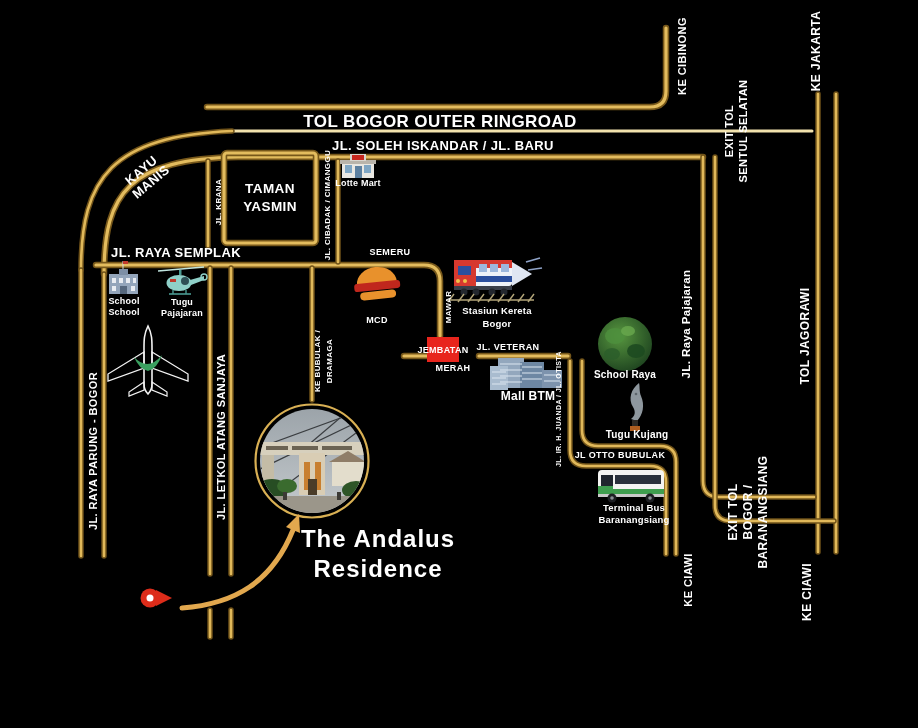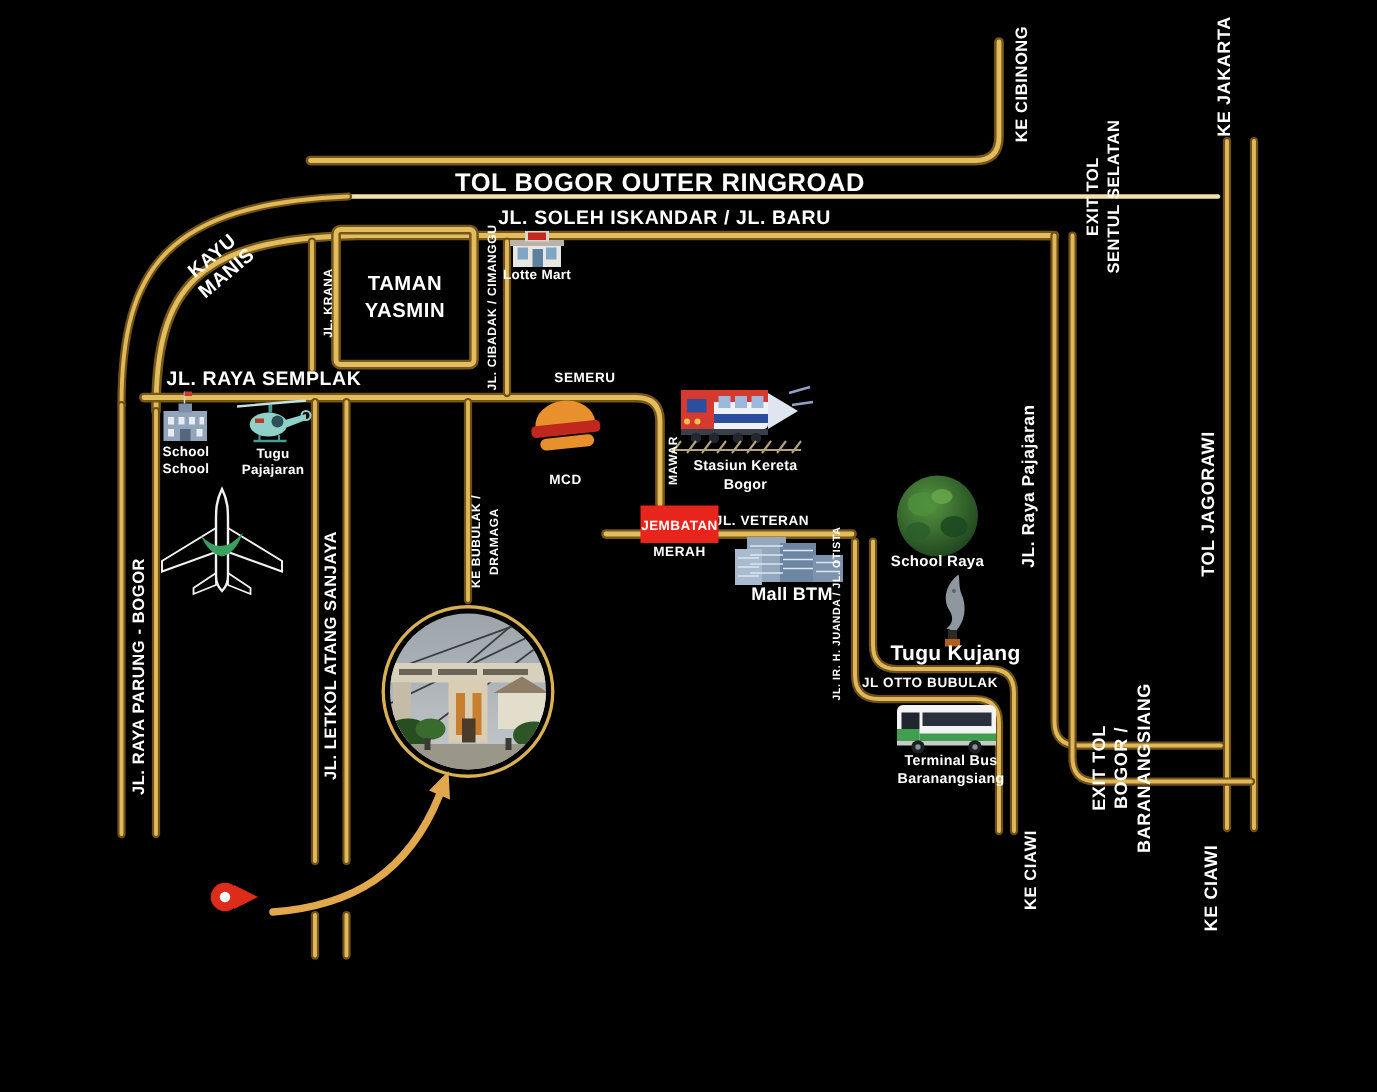--- a/index.html
+++ b/index.html
@@ -10,21 +10,21 @@
   .road-top{fill:none;stroke:#e3bc5e;stroke-width:3.2;stroke-linecap:round;}
   .road-base2{fill:none;stroke:#6e5118;stroke-width:5.5;stroke-linecap:round;}
   .road-top2{fill:none;stroke:#e0b85a;stroke-width:2.6;stroke-linecap:round;}
   .road-pale{fill:none;stroke:#f2e2ad;stroke-width:3;stroke-linecap:round;}
   .lbl{position:absolute;z-index:2;color:#fff;font-weight:bold;white-space:nowrap;
        transform:translate(-50%,-50%);text-align:center;letter-spacing:.4px;line-height:1.15;}
   .lbl span{display:block;}
   .v{transform:translate(-50%,-50%) rotate(-90deg);}
   .tilt{transform:translate(-50%,-50%) rotate(-40deg);}
   .soft{font-weight:bold;letter-spacing:.2px;}
-  #jembatan-box{position:absolute;left:427px;top:337px;width:52px;height:25px;z-index:2;
+  #jembatan-box{position:absolute;left:427px;top:337px;width:32px;height:25px;z-index:2;
        background:#e8251d;display:flex;align-items:center;justify-content:center;}
   #jembatan-box span{color:#fff;font-weight:bold;font-size:9px;letter-spacing:.3px;}
   #title{position:absolute;left:378px;top:554px;transform:translate(-50%,-50%);z-index:2;
        color:#fff;font-size:24px;font-weight:600;letter-spacing:1px;text-align:center;line-height:30px;white-space:nowrap;}
 </style>
 </head>
 <body>
 
 <div id="map">
 
@@ -374,20 +374,24 @@
 <div class="lbl soft" style="left:497px;top:317px;font-size:9.5px;line-height:13px">
   <span>Stasiun Kereta</span>
   <span>Bogor</span>
 </div>
 <div id="jembatan-box">
   <span>JEMBATAN</span>
 </div>
 <div class="lbl" style="left:453px;top:368px;font-size:9px">MERAH</div>
 <div class="lbl soft" style="left:528px;top:397px;font-size:12px">Mall BTM</div>
 <div class="lbl soft" style="left:625px;top:375px;font-size:10px">School Raya</div>
-<div class="lbl soft" style="left:637px;top:435px;font-size:14px">Tugu Kujang</div>
+<div class="lbl soft" style="left:637px;top:435px;font-size:10px">Tugu Kujang</div>
 <div class="lbl soft" style="left:634px;top:514px;font-size:9.5px;line-height:12px">
   <span>Terminal Bus</span>
   <span>Baranangsiang</span>
 </div>
 
+<div id="title">
+  <span style="display:block">The Andalus</span>
+  <span style="display:block">Residence</span>
+</div>
 
 </div>
 
 </body></html>

